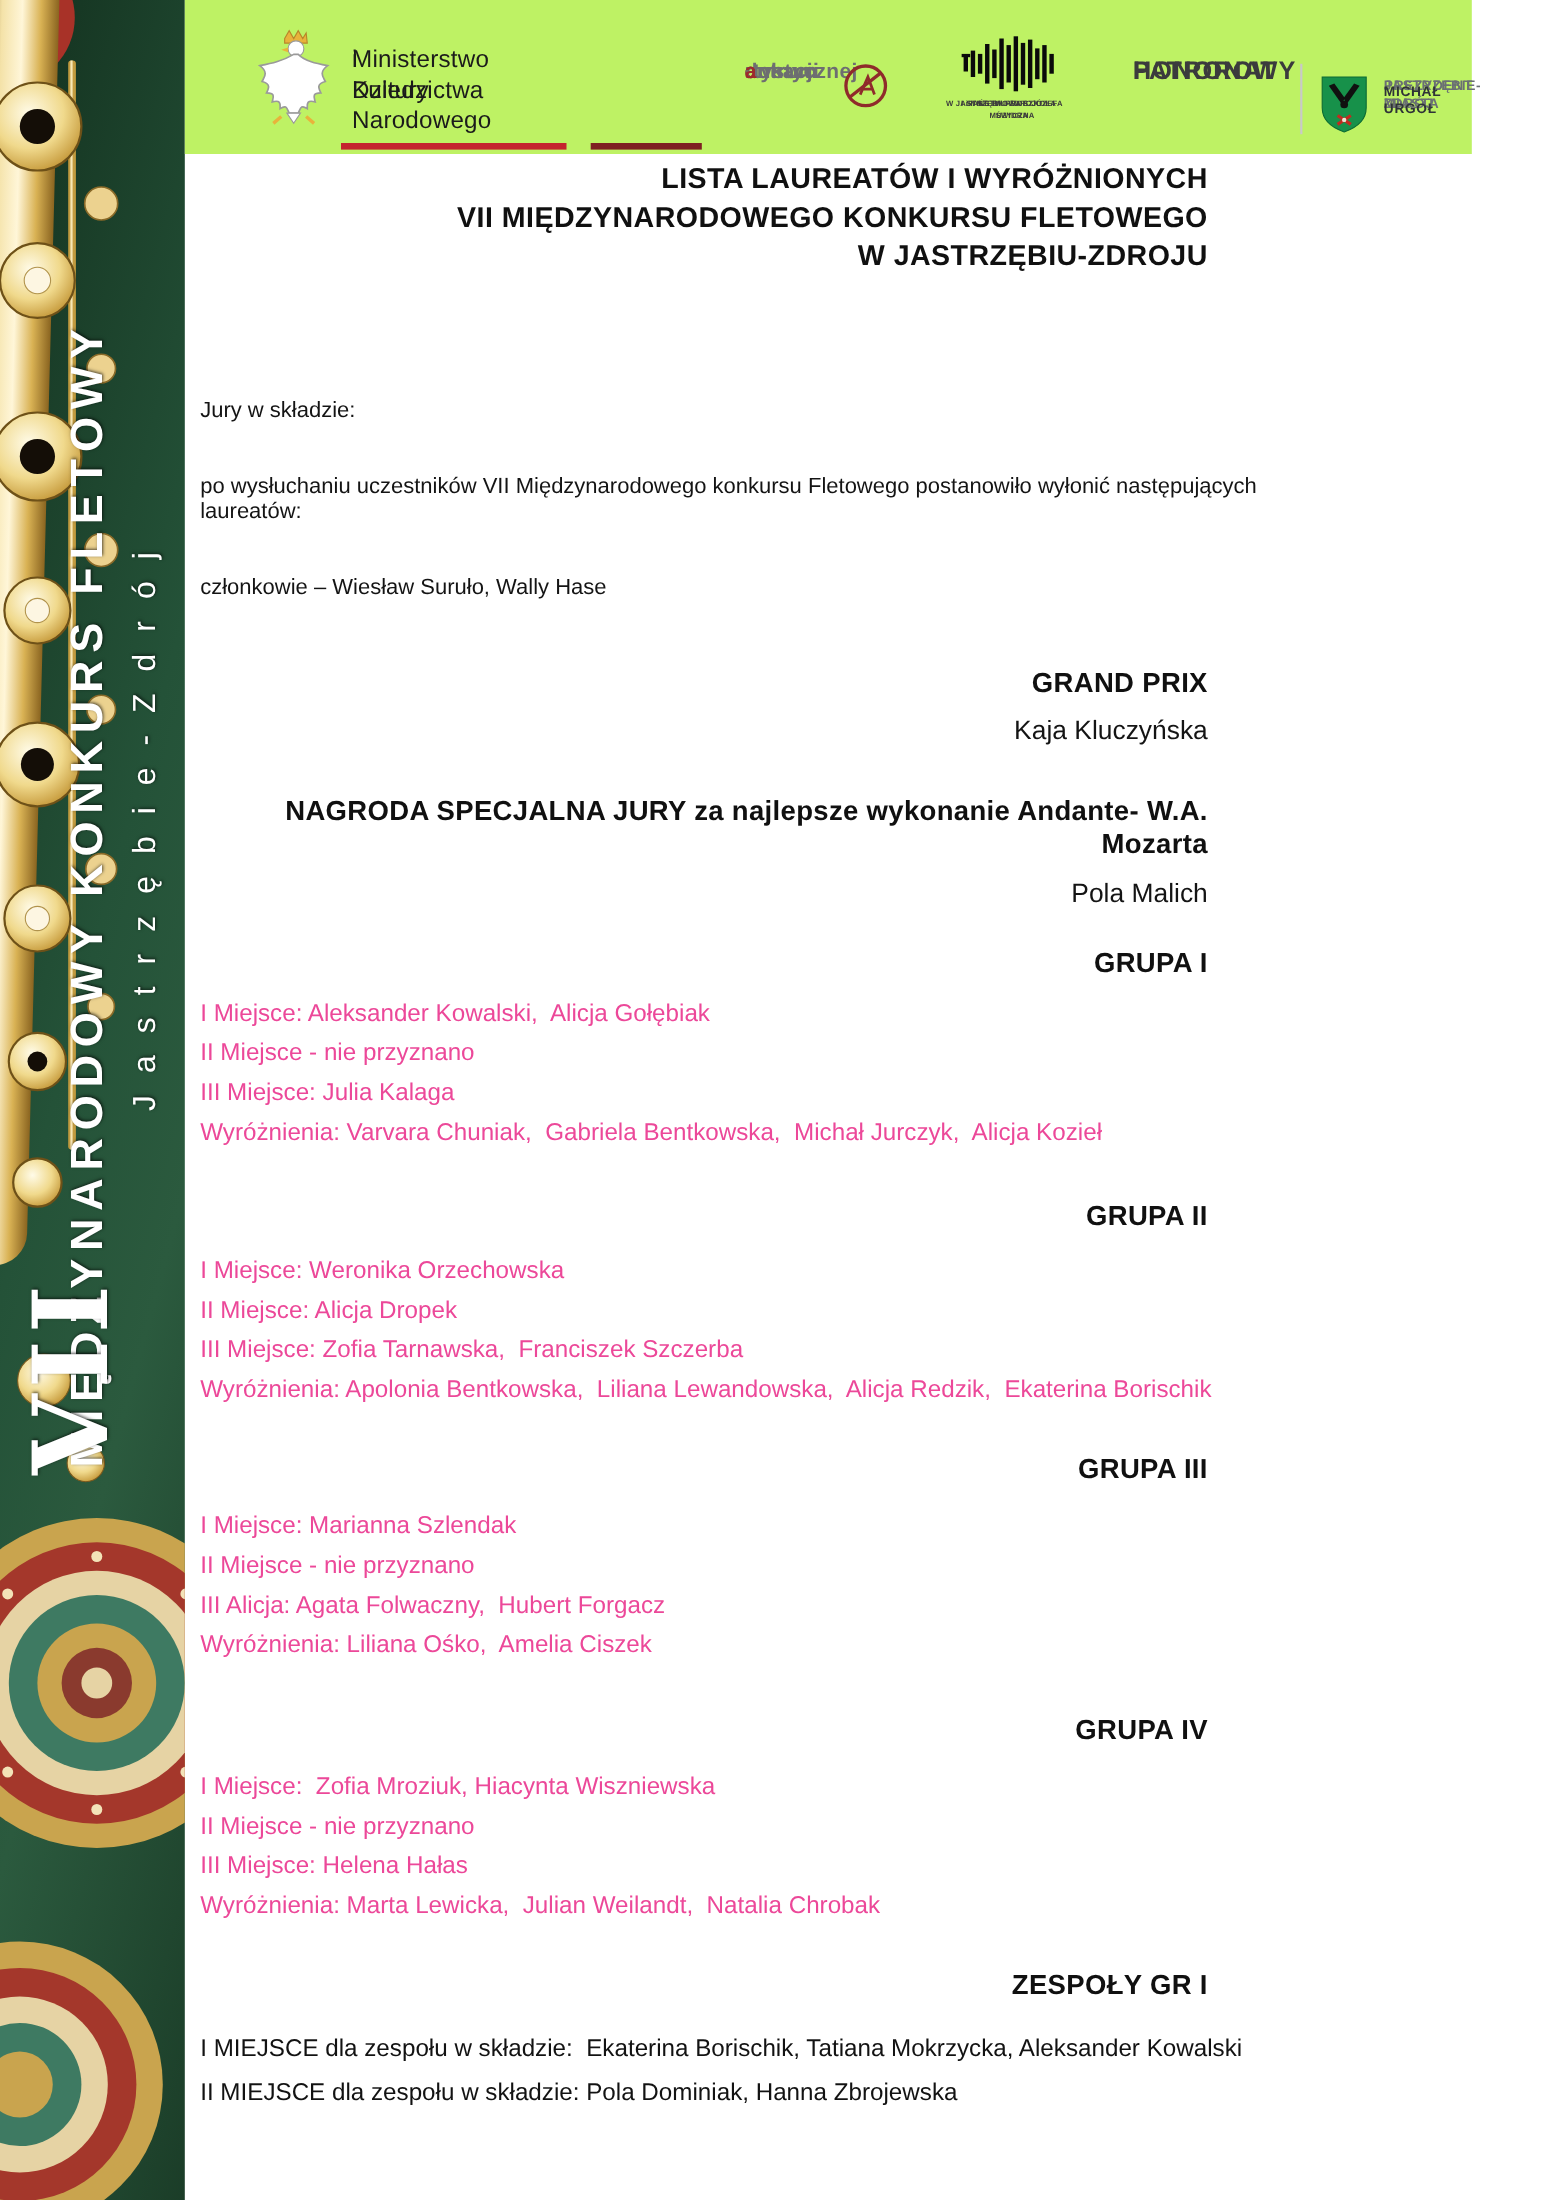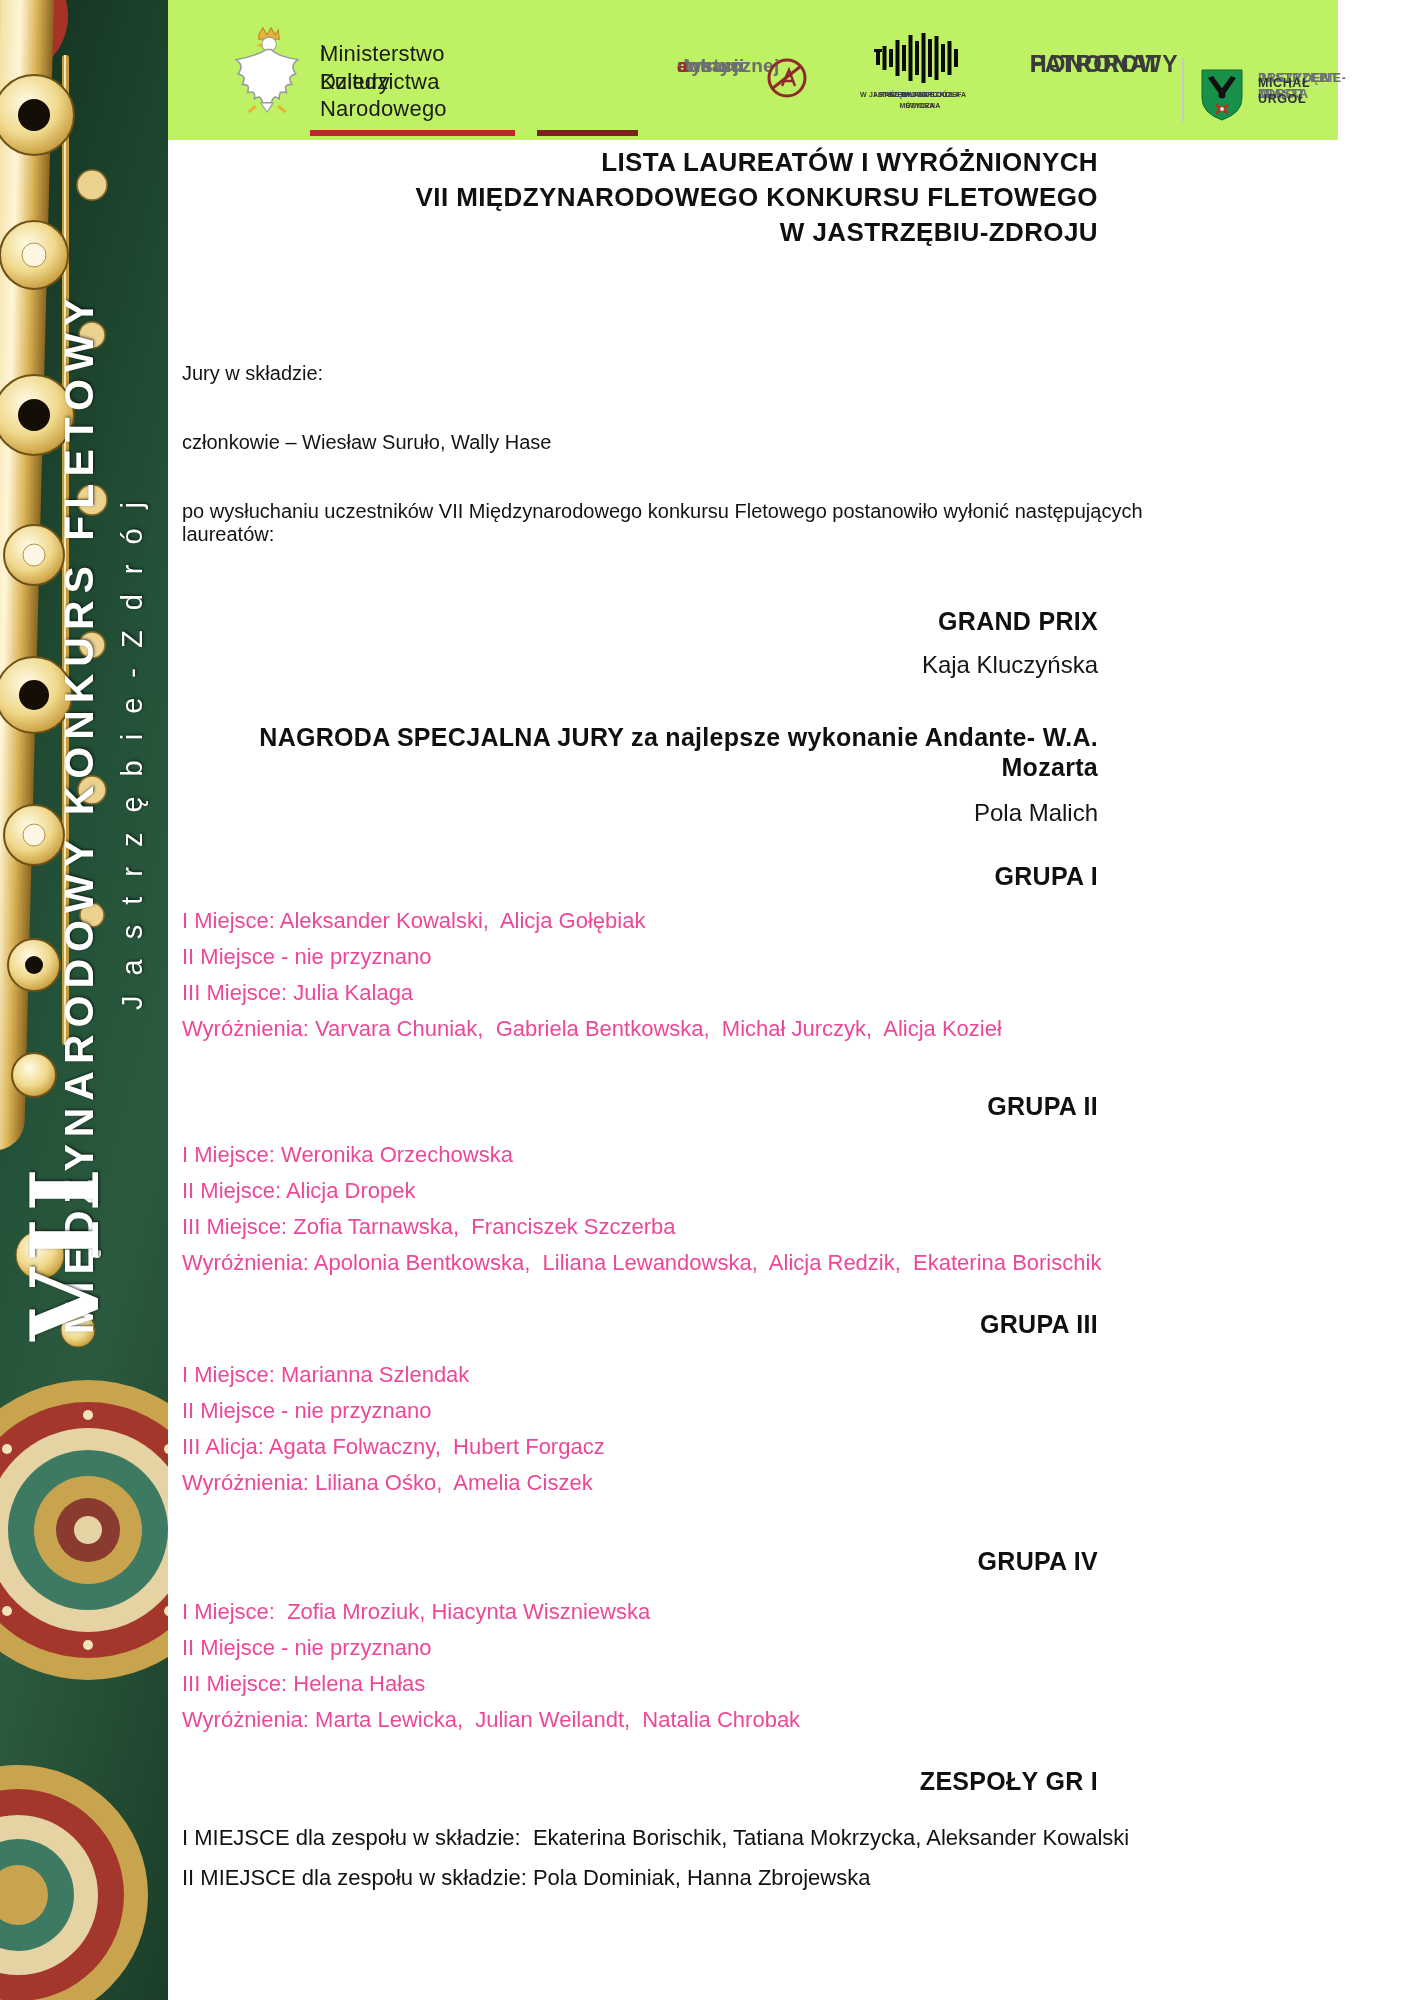--- a/index.html
+++ b/index.html
@@ -46,21 +46,21 @@
   .president .mayor { color:#2f3337; font-weight:700; margin-top:5px; }
 
   
   .main { margin-left:168px; padding:140px 12px 0 14px; }
   .center-col { width:916px; text-align:right; }
   .doc-title { margin-top:5px; font-size:26px; font-weight:600; line-height:35px; letter-spacing:.4px; color:#101010; }
   .jury { margin-top:66px; width:1020px; font-size:20px; line-height:23px; color:#141414; white-space:pre-wrap; }
   .sec-heading { margin:0; font-size:25px; font-weight:600; line-height:30px; letter-spacing:.3px; color:#101010; }
   .winner { font-size:24px; line-height:30px; color:#141414; }
   .mt14{margin-top:14px} .mt16{margin-top:16px} .mt42{margin-top:42px} .mt33{margin-top:33px}
-  .mt12{margin-top:12px} .mt44{margin-top:44px} .mt48{margin-top:28px} .mt45{margin-top:45px}
+  .mt12{margin-top:12px} .mt44{margin-top:44px} .mt48{margin-top:40px} .mt45{margin-top:45px}
   .mt18{margin-top:18px} .mt22{margin-top:22px}
   .g-line { font-size:22px; line-height:36px; white-space:pre-wrap; color:#ec4899; }
   .ens-line { font-size:22px; line-height:40px; white-space:pre-wrap; color:#121212; }
 </style>
 </head>
 <body>
 
 <div class="sidebar">
   <svg width="168" height="2000" viewBox="0 0 168 2000">
     <defs>
@@ -234,22 +234,22 @@
   <div class="center-col">
     <div class="doc-title">
       <div>LISTA LAUREATÓW I WYRÓŻNIONYCH</div>
       <div>VII MIĘDZYNARODOWEGO KONKURSU FLETOWEGO</div>
       <div>W JASTRZĘBIU-ZDROJU</div>
     </div>
   </div>
 
   <div class="jury">
     <div>Jury w składzie:</div>
+    <div>po wysłuchaniu uczestników VII Międzynarodowego konkursu Fletowego postanowiło wyłonić następujących laureatów:</div>
     <div>członkowie – Wiesław Suruło, Wally Hase</div>
-    <div>po wysłuchaniu uczestników VII Międzynarodowego konkursu Fletowego postanowiło wyłonić następujących laureatów:</div>
   </div>
 
   <div class="center-col">
     <h2 class="sec-heading mt14">GRAND PRIX</h2>
     <div class="winner mt14">Kaja Kluczyńska</div>
 
     <h2 class="sec-heading mt42">NAGRODA SPECJALNA JURY za najlepsze wykonanie Andante- W.A. Mozarta</h2>
     <div class="winner mt16">Pola Malich</div>
 
     <h2 class="sec-heading mt33">GRUPA I</h2>

